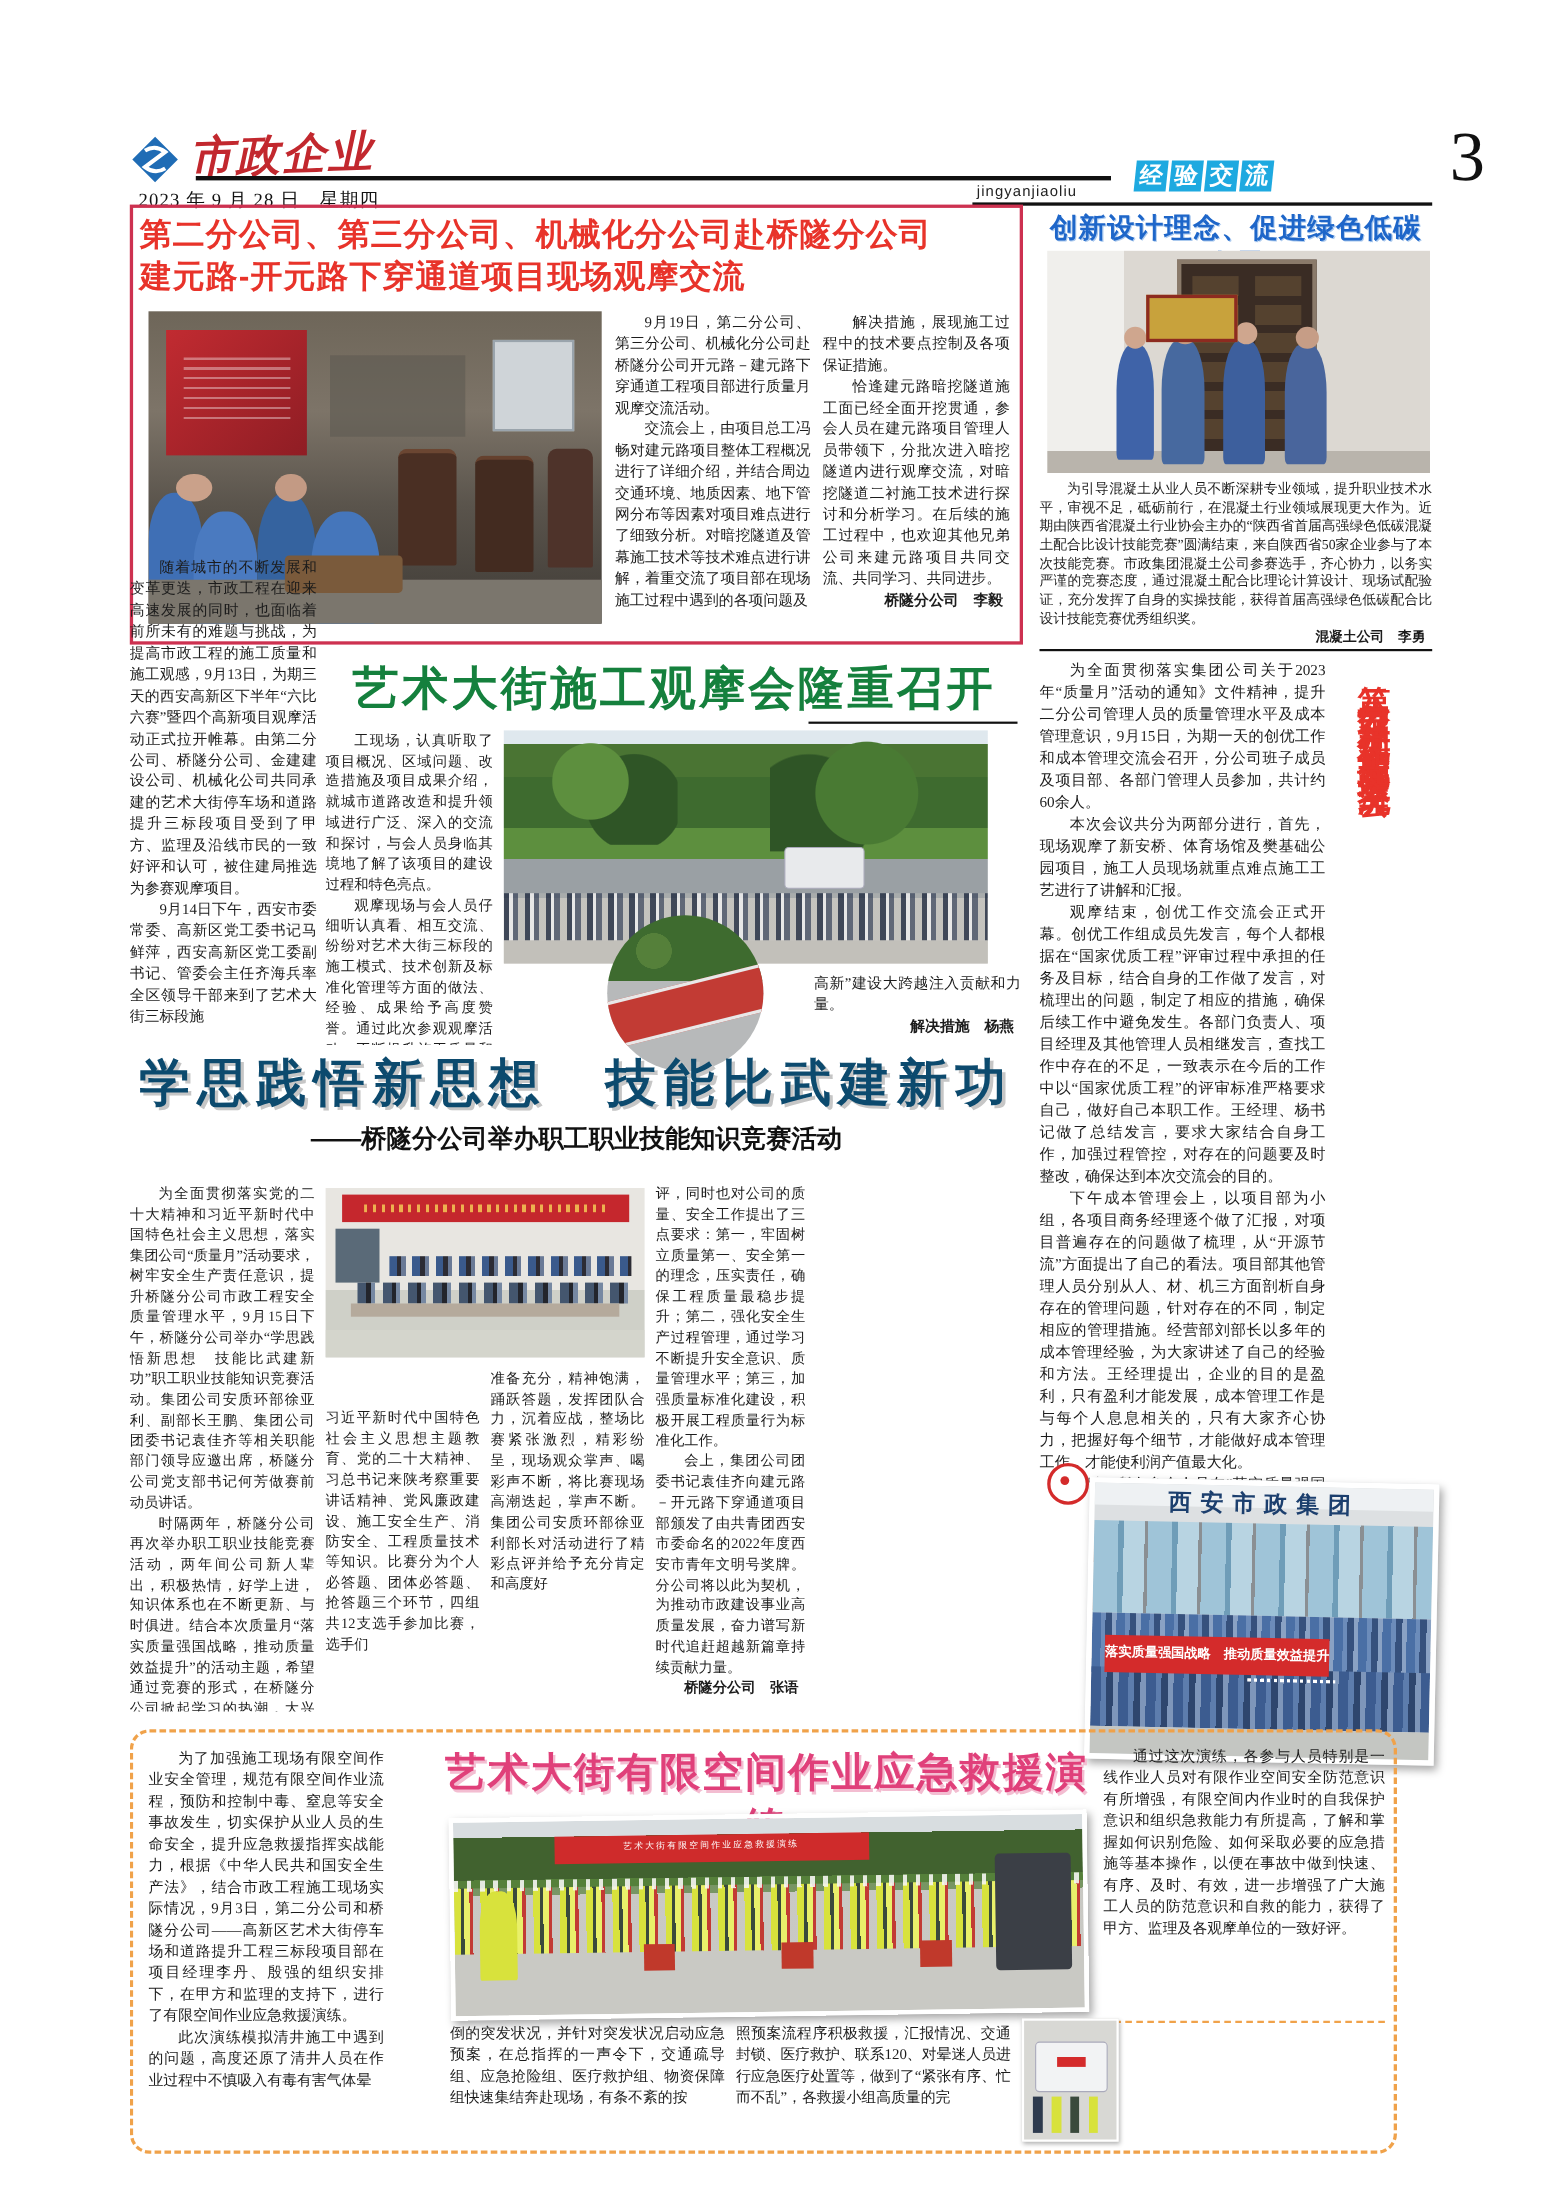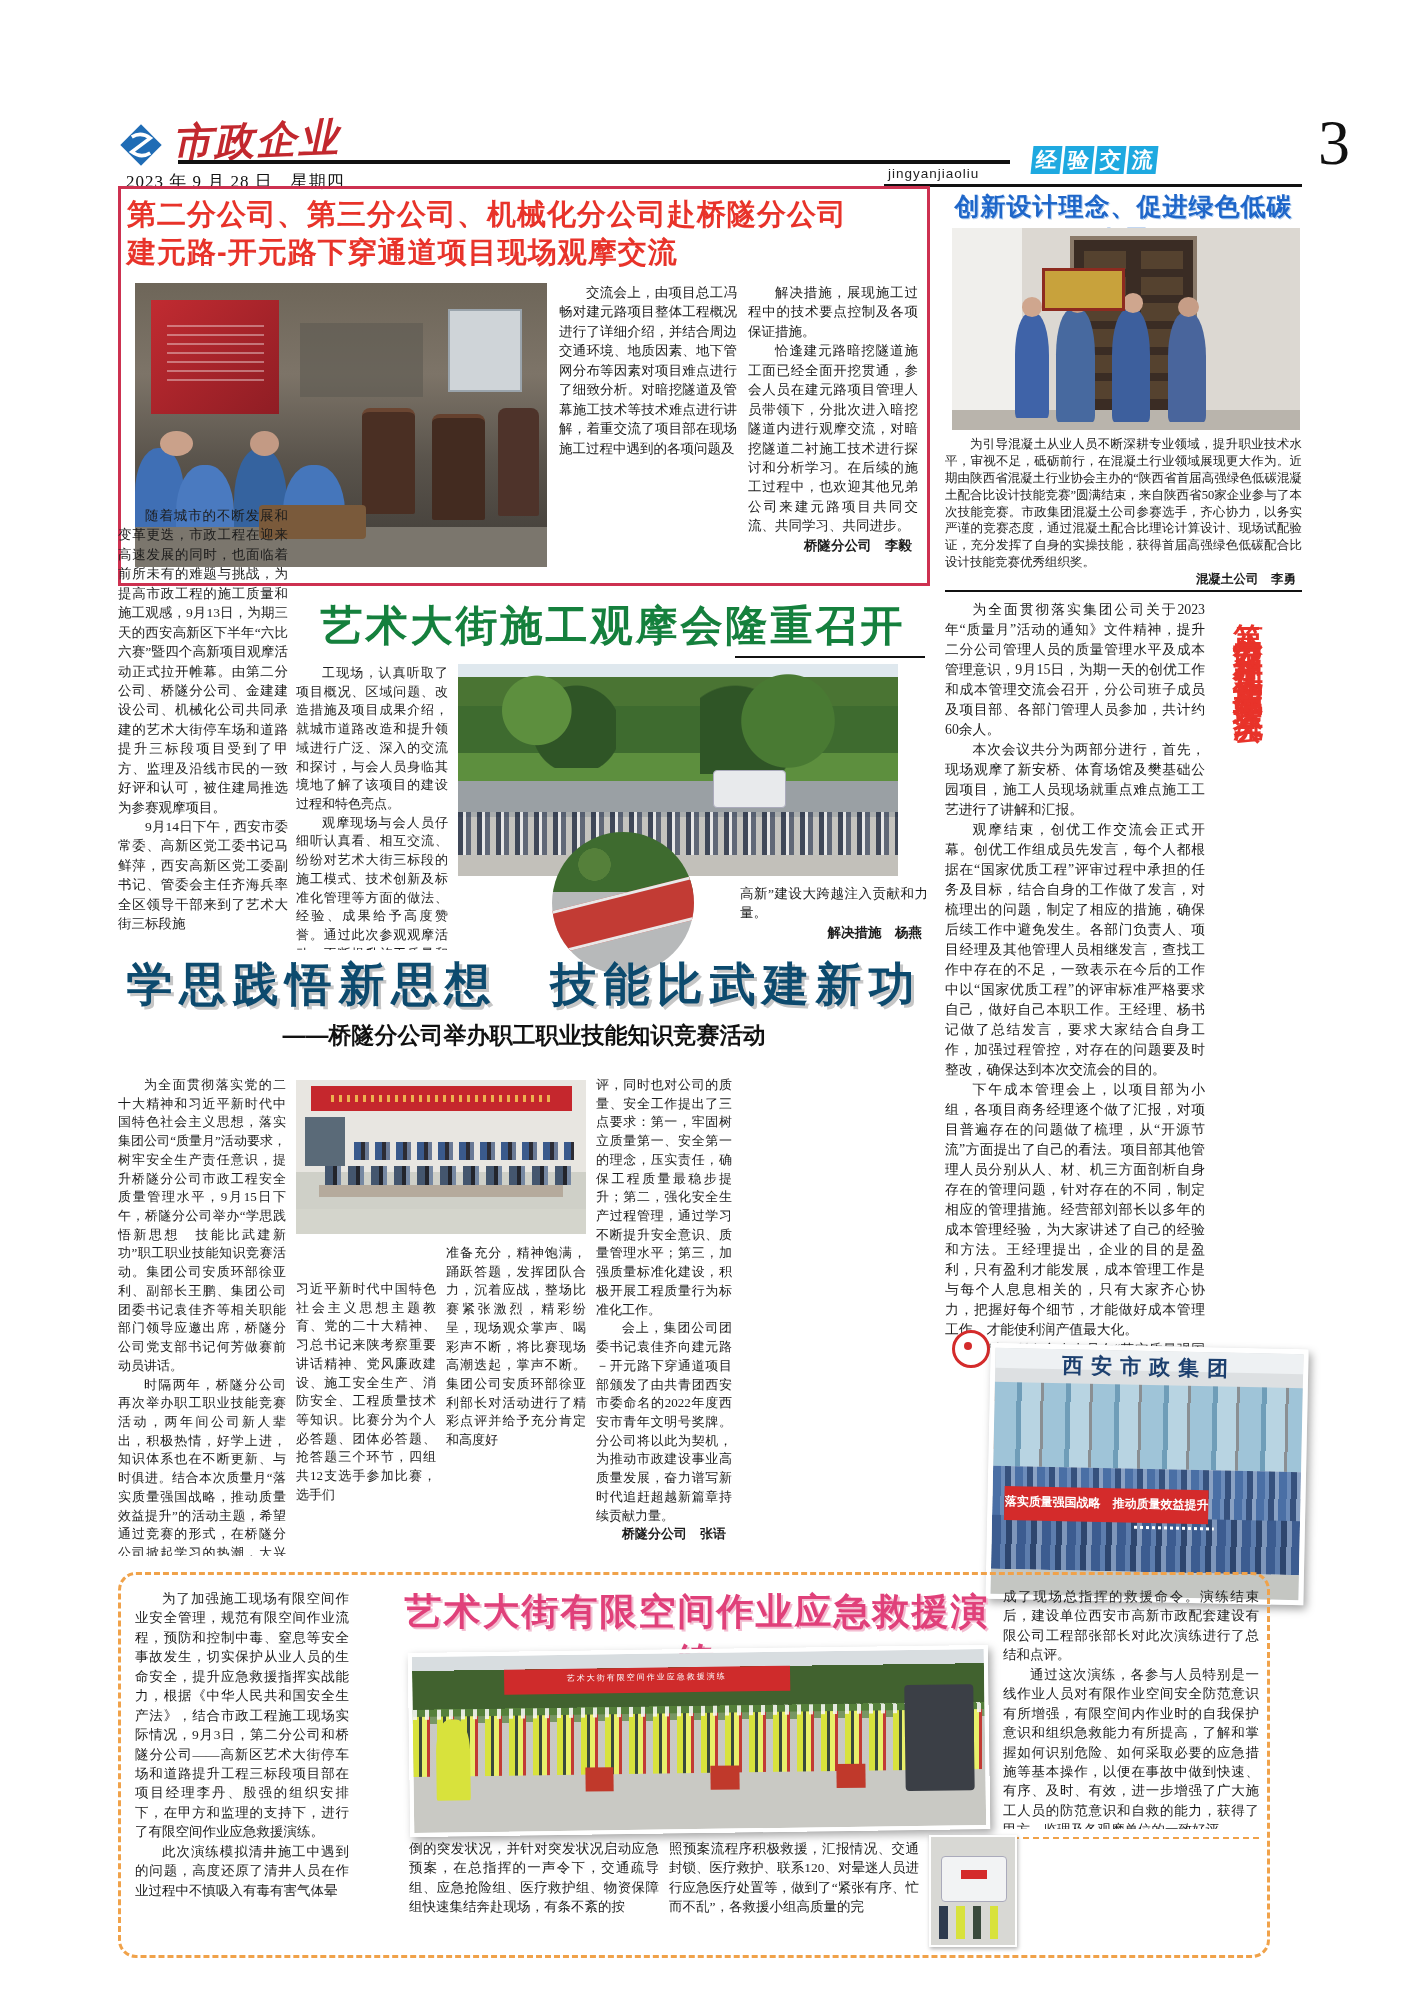--- a/index.html
+++ b/index.html
@@ -79,20 +79,21 @@
       <div class="abs" style="left:24%;top:58%;width:13%;height:40%;background:#35639f;border-radius:46% 46% 10% 10%;"></div>
       <div class="abs" style="left:36%;top:66%;width:15%;height:34%;background:#44700       ;"></div>
       <div class="abs" style="left:36%;top:64%;width:15%;height:36%;background:#4576bb;border-radius:46% 46% 10% 10%;"></div>
       <div class="abs" style="left:6%;top:52%;width:8%;height:9%;background:#caa18a;border-radius:50%;"></div>
       <div class="abs" style="left:28%;top:52%;width:7%;height:9%;background:#c39a84;border-radius:50%;"></div>
       <div class="abs" style="left:0;top:86%;width:100%;height:14%;background:#7b766d;"></div>
       <div class="abs" style="left:30%;top:78%;width:26%;height:12%;background:#7a5a3b;border-radius:4px;"></div>
     </div>
 
     <div class="abs txt" style="left:438px;top:94px;width:178px;height:284px;">
+      <p>9月19日，第二分公司、第三分公司、机械化分公司赴桥隧分公司开元路－建元路下穿通道工程项目部进行质量月观摩交流活动。</p>
       <p>交流会上，由项目总工冯畅对建元路项目整体工程概况进行了详细介绍，并结合周边交通环境、地质因素、地下管网分布等因素对项目难点进行了细致分析。对暗挖隧道及管幕施工技术等技术难点进行讲解，着重交流了项目部在现场施工过程中遇到的各项问题及</p>
     </div>
     <div class="abs txt" style="left:627px;top:94px;width:170px;height:284px;">
       <p>解决措施，展现施工过程中的技术要点控制及各项保证措施。</p>
       <p>恰逢建元路暗挖隧道施工面已经全面开挖贯通，参会人员在建元路项目管理人员带领下，分批次进入暗挖隧道内进行观摩交流，对暗挖隧道二衬施工技术进行探讨和分析学习。在后续的施工过程中，也欢迎其他兄弟公司来建元路项目共同交流、共同学习、共同进步。</p>
       <p class="sig">桥隧分公司　李毅</p>
     </div>
   </div>
 
   <div class="abs h-blue-sm" style="left:945px;top:190px;width:357px;height:34px;">创新设计理念、促进绿色低碳发展</div>
@@ -217,21 +218,20 @@
       <div class="abs" style="left:0;top:34%;width:100%;height:34%;background:repeating-linear-gradient(90deg,#d8e23c 0 6px,#3a4a3c 6px 9px,#e9f06a 9px 14px,#c23b34 14px 17px,rgba(200,200,195,.3) 17px 24px);"></div>
       <div class="abs" style="left:0;top:30%;width:100%;height:6%;background:repeating-linear-gradient(90deg,#f5f5f2 0 4px,transparent 4px 12px);opacity:.9;"></div>
       <div class="abs" style="left:4%;top:36%;width:6%;height:46%;background:#d8e23c;border-radius:40% 40% 4% 4%;"></div>
       <div class="abs" style="left:30%;top:64%;width:5%;height:14%;background:#c0392b;"></div>
       <div class="abs" style="left:52%;top:64%;width:5%;height:14%;background:#c0392b;"></div>
       <div class="abs" style="left:74%;top:64%;width:5%;height:14%;background:#c0392b;"></div>
       <div class="abs" style="left:86%;top:20%;width:12%;height:60%;background:#3b3f46;border-radius:4px;"></div>
     </div>
 
     <div class="abs txt" style="left:882px;top:12px;width:256px;height:242px;">
-      <p class="noind">成了现场总指挥的救援命令。演练结束后，建设单位西安市高新市政配套建设有限公司工程部张部长对此次演练进行了总结和点评。</p>
       <p>通过这次演练，各参与人员特别是一线作业人员对有限作业空间安全防范意识有所增强，有限空间内作业时的自我保护意识和组织急救能力有所提高，了解和掌握如何识别危险、如何采取必要的应急措施等基本操作，以便在事故中做到快速、有序、及时、有效，进一步增强了广大施工人员的防范意识和自救的能力，获得了甲方、监理及各观摩单位的一致好评。</p>
 
     </div>
     <div class="abs" style="left:882px;top:262px;width:256px;height:0;border-top:2px dashed #f0a24a;"></div>
 
     <div class="abs txt" style="left:288px;top:264px;width:250px;height:102px;">
       <p class="noind">倒的突发状况，并针对突发状况启动应急预案，在总指挥的一声令下，交通疏导组、应急抢险组、医疗救护组、物资保障组快速集结奔赴现场，有条不紊的按</p>
     </div>
     <div class="abs txt" style="left:548px;top:264px;width:250px;height:102px;">
       <p class="noind">照预案流程序积极救援，汇报情况、交通封锁、医疗救护、联系120、对晕迷人员进行应急医疗处置等，做到了“紧张有序、忙而不乱”，各救援小组高质量的完</p>

